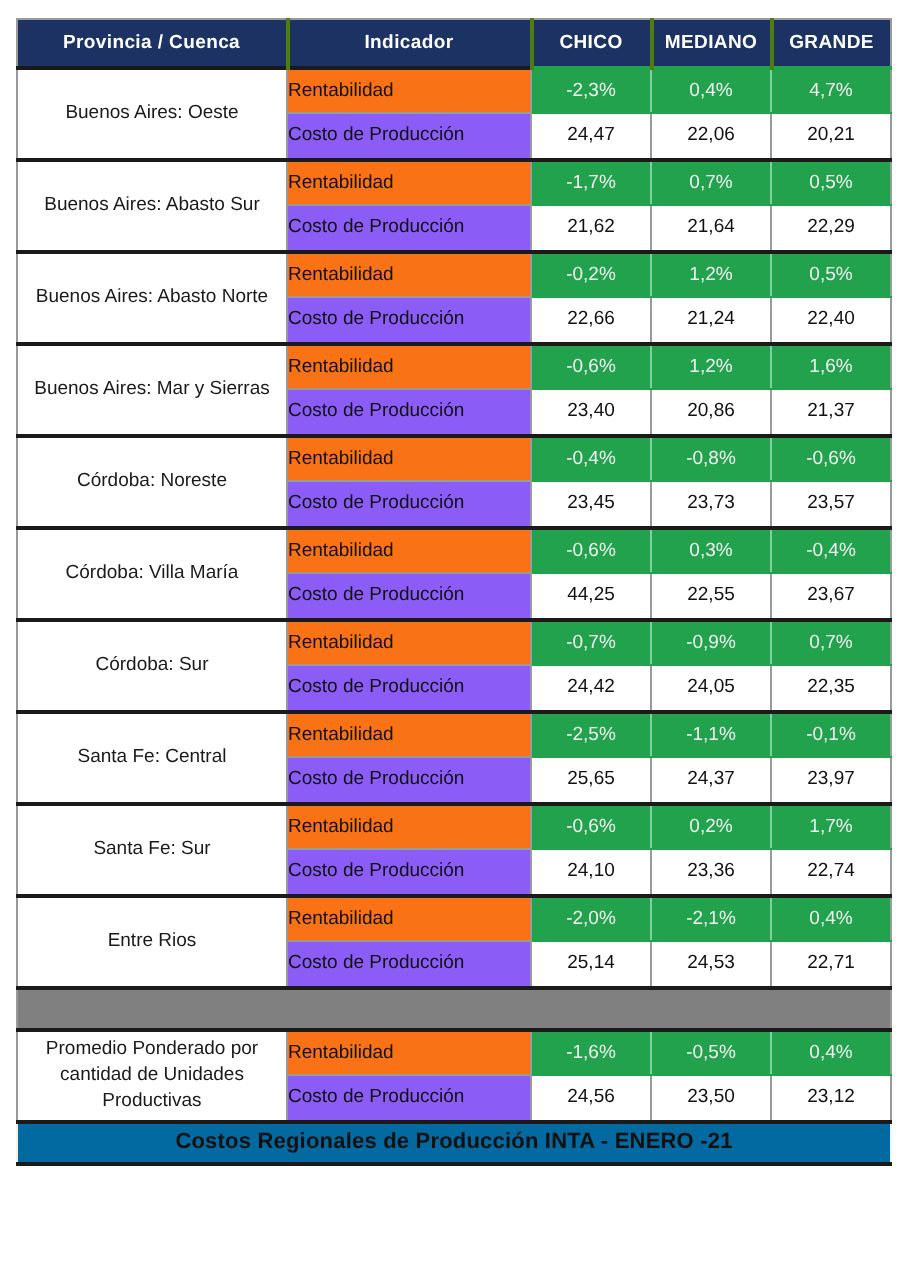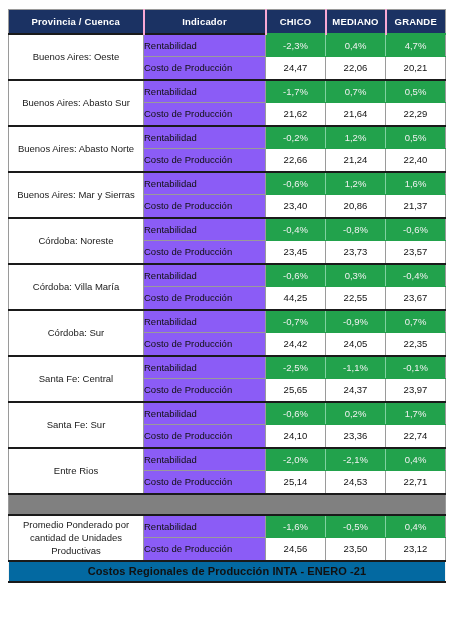--- a/index.html
+++ b/index.html
@@ -49,41 +49,41 @@
     background: #1b3263;
     color: #ffffff;
     font-weight: bold;
     font-size: 9.5px;
     height: 24px;
     text-align: center;
     border: 1px solid #1b3263;
     letter-spacing: .2px;
   }
   thead th.th-sep {
-    border-left: 2px solid #f9a8d4;
+    border-left: 2px solid #4d7c0f;
   }
 
   
   td.region {
     text-align: center;
     font-size: 9.5px;
     color: #1a1a1a;
     background: #ffffff;
     padding: 2px 4px;
     line-height: 13px;
   }
 
   
   td.ind {
     font-size: 9.5px;
     padding-left: 4px;
     height: 23px;
     color: #111111;
   }
-  td.ind.rent { background: #8b5cf6; }
+  td.ind.rent { background: #f97316; }
   td.ind.cost { background: #8b5cf6; }
 
   
   td.val {
     text-align: center;
     height: 23px;
     font-size: 9.5px;
     color: #111111;
     background: #ffffff;
   }

